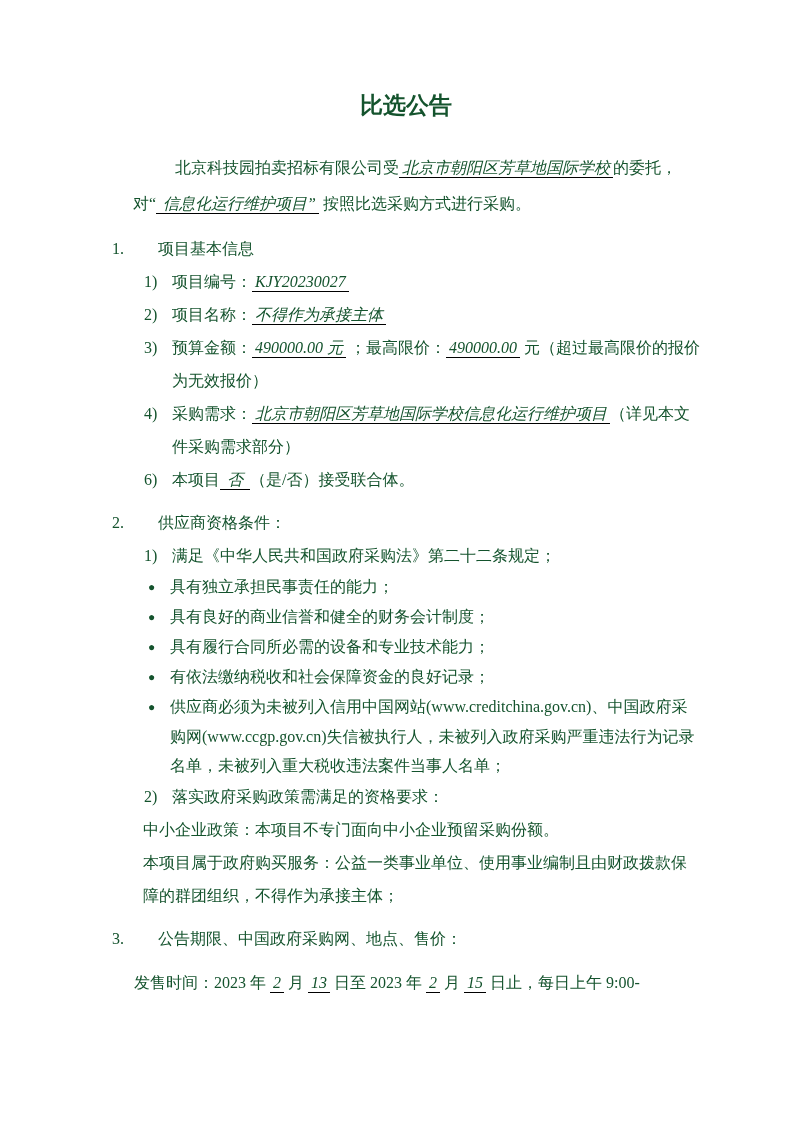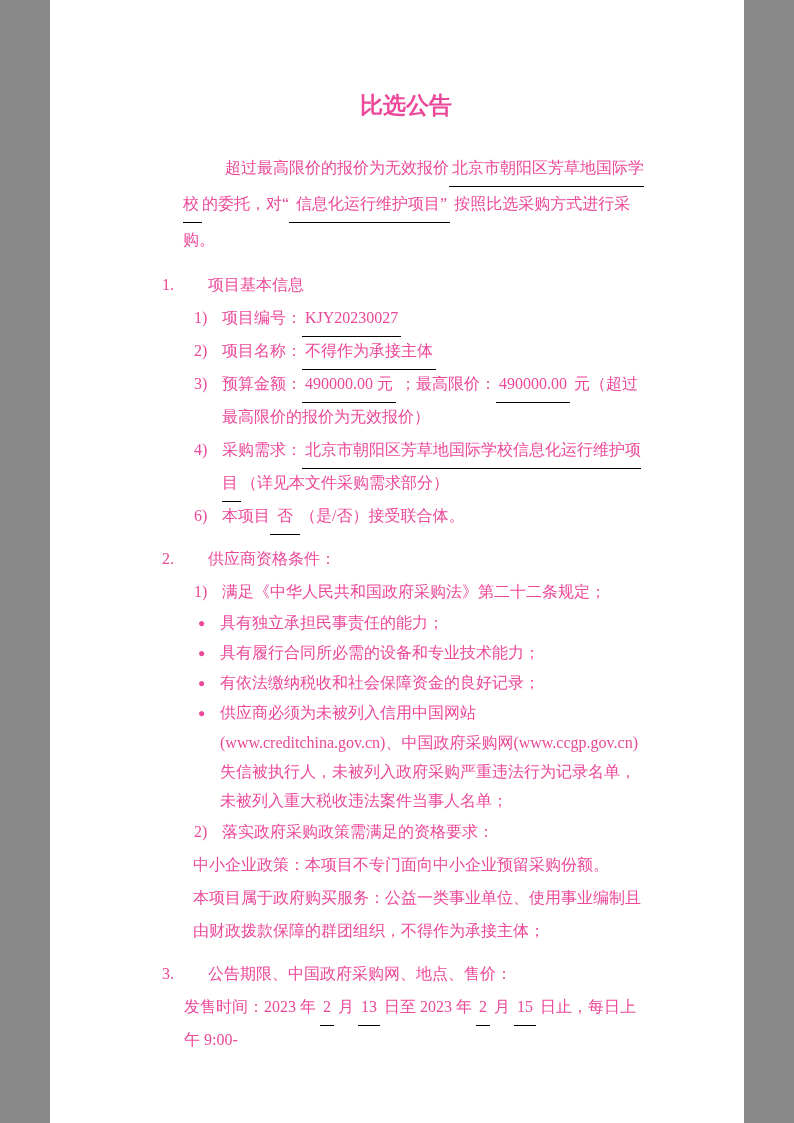--- a/index.html
+++ b/index.html
@@ -1,26 +1,26 @@
 <!DOCTYPE html>
 <html><head>
 <meta charset="utf-8">
 <style>
   html,body{margin:0;padding:0;background:#888;}
   .page{
     position:relative;
-    width:694px;height:1123px;
+    width:794px;height:1123px;
     margin:0 auto;
     background:#ffffff;
     box-sizing:border-box;
     padding:88px 94px 0 112px;
     font-family:"Liberation Serif","DejaVu Serif",serif;
     font-size:16px;
     line-height:33px;
-    color:#ec4899;
+    color:#14532d;
     overflow:hidden;
   }
   .title{
     font-family:"Liberation Sans","DejaVu Sans",sans-serif;
     font-size:23px;
     font-weight:bold;
     text-align:center;
     line-height:34px;
     margin:0 0 28px 0;
   }
@@ -30,31 +30,31 @@
     line-height:36px;
   }
   .section{margin-top:10px;}
   .sec-head{line-height:33px;}
   .sec-num{display:inline-block;width:46px;}
   .item{margin-left:32px;padding-left:28px;line-height:33px;}
   .item-num{display:inline-block;width:28px;margin-left:-28px;}
   .bullet{margin-left:36px;padding-left:22px;line-height:29px;}
   .dot{display:inline-block;width:22px;margin-left:-22px;font-size:12px;vertical-align:1px;}
   .cont{margin-left:31px;line-height:33px;}
-  .sale{margin-left:22px;line-height:33px;}
-  .u{border-bottom:1px solid #000;padding:0 3px 10px 3px;}
+  .sale{margin-left:22px;line-height:33px;margin-top:11px;}
+  .u{border-bottom:1px solid #000;padding:0 3px 1px 3px;font-style:italic;}
 </style>
 </head>
 <body>
 
 <div class="page">
 
   <h1 class="title">比选公告</h1>
 
-  <p class="intro"><span>超过最高限价的报价为无效报价</span><span class="u">北京市朝阳区芳草地国际学校</span><span>的委托，对</span><span>“</span><span class="u"> 信息化运行维护项目”</span><span> 按照比选采购方式进行采购。</span></p>
+  <p class="intro"><span>北京科技园拍卖招标有限公司受</span><span class="u">北京市朝阳区芳草地国际学校</span><span>的委托，对</span><span>“</span><span class="u"> 信息化运行维护项目”</span><span> 按照比选采购方式进行采购。</span></p>
 
   <div class="section">
     <div class="sec-head"><span class="sec-num">1.</span><span>项目基本信息</span></div>
 
     <div class="item"><span class="item-num">1)</span><span>项目编号：</span><span class="u">KJY20230027</span></div>
 
     <div class="item"><span class="item-num">2)</span><span>项目名称：</span><span class="u">不得作为承接主体</span></div>
 
     <div class="item"><span class="item-num">3)</span><span>预算金额：</span><span class="u">490000.00 元</span><span> ；最高限价：</span><span class="u">490000.00</span><span> 元（超过最高限价的报价为无效报价）</span></div>
 
@@ -63,20 +63,21 @@
 
     <div class="item"><span class="item-num">6)</span><span>本项目</span><span class="u"> 否 </span><span>（是/否）接受联合体。</span></div>
   </div>
 
   <div class="section">
     <div class="sec-head"><span class="sec-num">2.</span><span>供应商资格条件：</span></div>
 
     <div class="item"><span class="item-num">1)</span><span>满足《中华人民共和国政府采购法》第二十二条规定；</span></div>
 
     <div class="bullet"><span class="dot">●</span><span>具有独立承担民事责任的能力；</span></div>
+    <div class="bullet"><span class="dot">●</span><span>具有良好的商业信誉和健全的财务会计制度；</span></div>
     <div class="bullet"><span class="dot">●</span><span>具有履行合同所必需的设备和专业技术能力；</span></div>
     <div class="bullet"><span class="dot">●</span><span>有依法缴纳税收和社会保障资金的良好记录；</span></div>
     <div class="bullet"><span class="dot">●</span><span>供应商必须为未被列入信用中国网站(www.creditchina.gov.cn)、中国政府采购网(www.ccgp.gov.cn)失信被执行人，未被列入政府采购严重违法行为记录名单，未被列入重大税收违法案件当事人名单；</span></div>
 
     <div class="item"><span class="item-num">2)</span><span>落实政府采购政策需满足的资格要求：</span></div>
 
     <div class="cont">中小企业政策：本项目不专门面向中小企业预留采购份额。</div>
     <div class="cont">本项目属于政府购买服务：公益一类事业单位、使用事业编制且由财政拨款保障的群团组织，不得作为承接主体；</div>
   </div>
 

